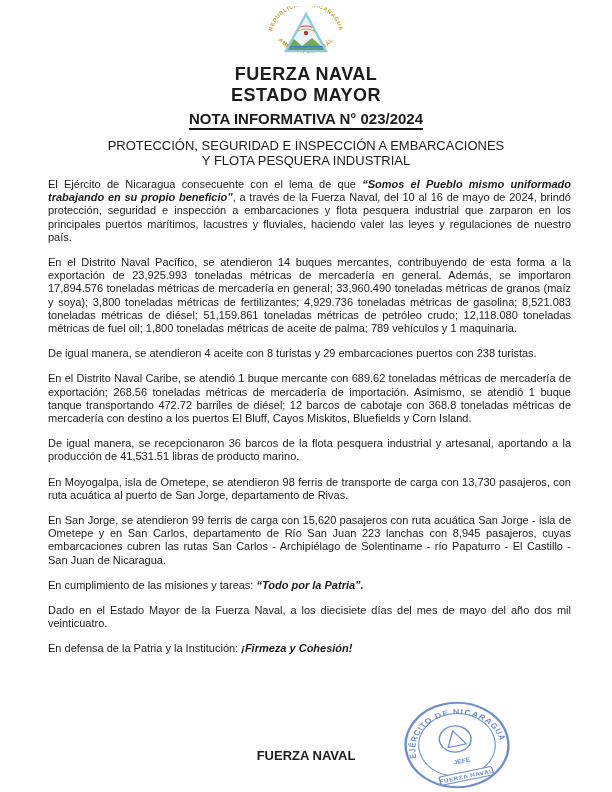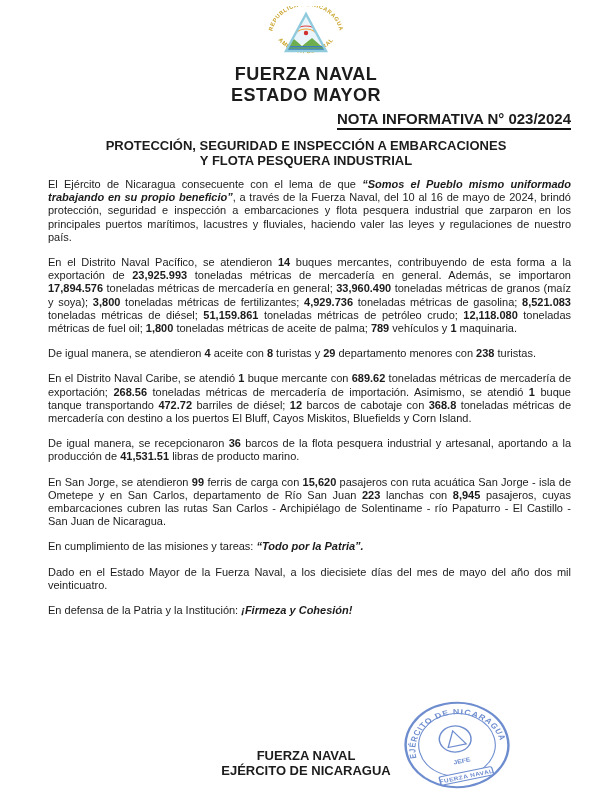--- a/index.html
+++ b/index.html
@@ -9,26 +9,26 @@
     margin:0 auto;
     background:#ffffff;
     font-family:"Liberation Sans","DejaVu Sans",sans-serif;
     color:#1c1c1c;
     overflow:hidden;
     box-sizing:border-box;
     padding:6px 41px 0 41px;
   }
   .emblem-wrap{text-align:center;height:56px;margin-bottom:2px;}
   .org-line{ text-align:center;font-weight:bold;font-size:18px;line-height:21px;letter-spacing:.5px;}
-  .note-number{text-align:right;font-weight:bold;font-size:15px;line-height:18px;margin-top:4px;}
+  .note-number{text-align:center;font-weight:bold;font-size:15px;line-height:18px;margin-top:4px;}
   .note-number span{border-bottom:2px solid #111;padding-bottom:1px;}
-  .doc-title{text-align:center;font-weight:bold;font-size:13px;line-height:15px;margin-top:10px;margin-bottom:10px;}
+  .doc-title{text-align:center;font-weight:normal;font-size:13px;line-height:15px;margin-top:10px;margin-bottom:10px;}
   .body-text{font-size:11px;line-height:13.2px;text-align:justify;}
   .body-text p{margin:0 0 12px 7px;}
-  .b{font-weight:bold;}
+  .b{font-weight:normal;}
   .bi{font-weight:bold;font-style:italic;}
   .n{}
   .signature{position:absolute;left:0;top:748px;width:612px;text-align:center;font-weight:bold;font-size:13px;line-height:15px;}
   .stamp{position:absolute;left:401px;top:699px;width:112px;height:92px;opacity:.88;}
 </style>
 </head>
 <body>
 
 <div class="page">
 
@@ -68,32 +68,32 @@
   </div>
 
   <div class="doc-title">
     <div>PROTECCIÓN, SEGURIDAD E INSPECCIÓN A EMBARCACIONES</div>
     <div>Y FLOTA PESQUERA INDUSTRIAL</div>
   </div>
 
   <div class="body-text">
       <p><span class="n">El Ejército de Nicaragua consecuente con el lema de que </span><span class="bi">“Somos el Pueblo mismo uniformado trabajando en su propio beneficio”</span><span class="n">, a través de la Fuerza Naval, del 10 al 16 de mayo de 2024, brindó protección, seguridad e inspección a embarcaciones y flota pesquera industrial que zarparon en los principales puertos marítimos, lacustres y fluviales, haciendo valer las leyes y regulaciones de nuestro país.</span></p>
       <p><span class="n">En el Distrito Naval Pacífico, se atendieron </span><span class="b">14</span><span class="n"> buques mercantes, contribuyendo de esta forma a la exportación de </span><span class="b">23,925.993</span><span class="n"> toneladas métricas de mercadería en general. Además, se importaron </span><span class="b">17,894.576</span><span class="n"> toneladas métricas de mercadería en general; </span><span class="b">33,960.490</span><span class="n"> toneladas métricas de granos (maíz y soya); </span><span class="b">3,800</span><span class="n"> toneladas métricas de fertilizantes; </span><span class="b">4,929.736</span><span class="n"> toneladas métricas de gasolina; </span><span class="b">8,521.083</span><span class="n"> toneladas métricas de diésel; </span><span class="b">51,159.861</span><span class="n"> toneladas métricas de petróleo crudo; </span><span class="b">12,118.080</span><span class="n"> toneladas métricas de fuel oil; </span><span class="b">1,800</span><span class="n"> toneladas métricas de aceite de palma; </span><span class="b">789</span><span class="n"> vehículos y </span><span class="b">1</span><span class="n"> maquinaria.</span></p>
-      <p><span class="n">De igual manera, se atendieron </span><span class="b">4</span><span class="n"> aceite con </span><span class="b">8</span><span class="n"> turistas y </span><span class="b">29</span><span class="n"> departamento menores con </span><span class="b">238</span><span class="n"> turistas.</span></p>
+      <p><span class="n">De igual manera, se atendieron </span><span class="b">4</span><span class="n"> aceite con </span><span class="b">8</span><span class="n"> turistas y </span><span class="b">29</span><span class="n"> embarcaciones puertos con </span><span class="b">238</span><span class="n"> turistas.</span></p>
       <p><span class="n">En el Distrito Naval Caribe, se atendió </span><span class="b">1</span><span class="n"> buque mercante con </span><span class="b">689.62</span><span class="n"> toneladas métricas de mercadería de exportación; </span><span class="b">268.56</span><span class="n"> toneladas métricas de mercadería de importación. Asimismo, se atendió </span><span class="b">1</span><span class="n"> buque tanque transportando </span><span class="b">472.72</span><span class="n"> barriles de diésel; </span><span class="b">12</span><span class="n"> barcos de cabotaje con </span><span class="b">368.8</span><span class="n"> toneladas métricas de mercadería con destino a los puertos El Bluff, Cayos Miskitos, Bluefields y Corn Island.</span></p>
       <p><span class="n">De igual manera, se recepcionaron </span><span class="b">36</span><span class="n"> barcos de la flota pesquera industrial y artesanal, aportando a la producción de </span><span class="b">41,531.51</span><span class="n"> libras de producto marino.</span></p>
+      <p><span class="n">En Moyogalpa, isla de Ometepe, se atendieron </span><span class="b">98</span><span class="n"> ferris de transporte de carga con </span><span class="b">13,730</span><span class="n"> pasajeros, con ruta acuática al puerto de San Jorge, departamento de Rivas.</span></p>
       <p><span class="n">En San Jorge, se atendieron </span><span class="b">99</span><span class="n"> ferris de carga con </span><span class="b">15,620</span><span class="n"> pasajeros con ruta acuática San Jorge - isla de Ometepe y en San Carlos, departamento de Río San Juan </span><span class="b">223</span><span class="n"> lanchas con </span><span class="b">8,945</span><span class="n"> pasajeros, cuyas embarcaciones cubren las rutas San Carlos - Archipiélago de Solentiname - río Papaturro - El Castillo - San Juan de Nicaragua.</span></p>
       <p><span class="n">En cumplimiento de las misiones y tareas: </span><span class="bi">“Todo por la Patria”.</span></p>
       <p><span class="n">Dado en el Estado Mayor de la Fuerza Naval, a los diecisiete días del mes de mayo del año dos mil veinticuatro.</span></p>
       <p><span class="n">En defensa de la Patria y la Institución: </span><span class="bi">¡Firmeza y Cohesión!</span></p>
     </div>
 
   <div class="signature">
     <div>FUERZA NAVAL</div>
-    <div>EJÉRCITO DE NICARAGUA</div>
   </div>
 
   <div class="stamp">
     <svg width="112" height="92" viewBox="0 0 120 120" preserveAspectRatio="none">
       <defs>
         <path id="stampArc" d="M 14,66 A 46,46 0 0 1 106,66"></path>
       </defs>
       <g transform="rotate(-14 60 60)" stroke="#5b7ec9" fill="none">
         <circle cx="60" cy="60" r="55" stroke-width="2.6"></circle>
         <circle cx="60" cy="60" r="41" stroke-width="1.2"></circle>

